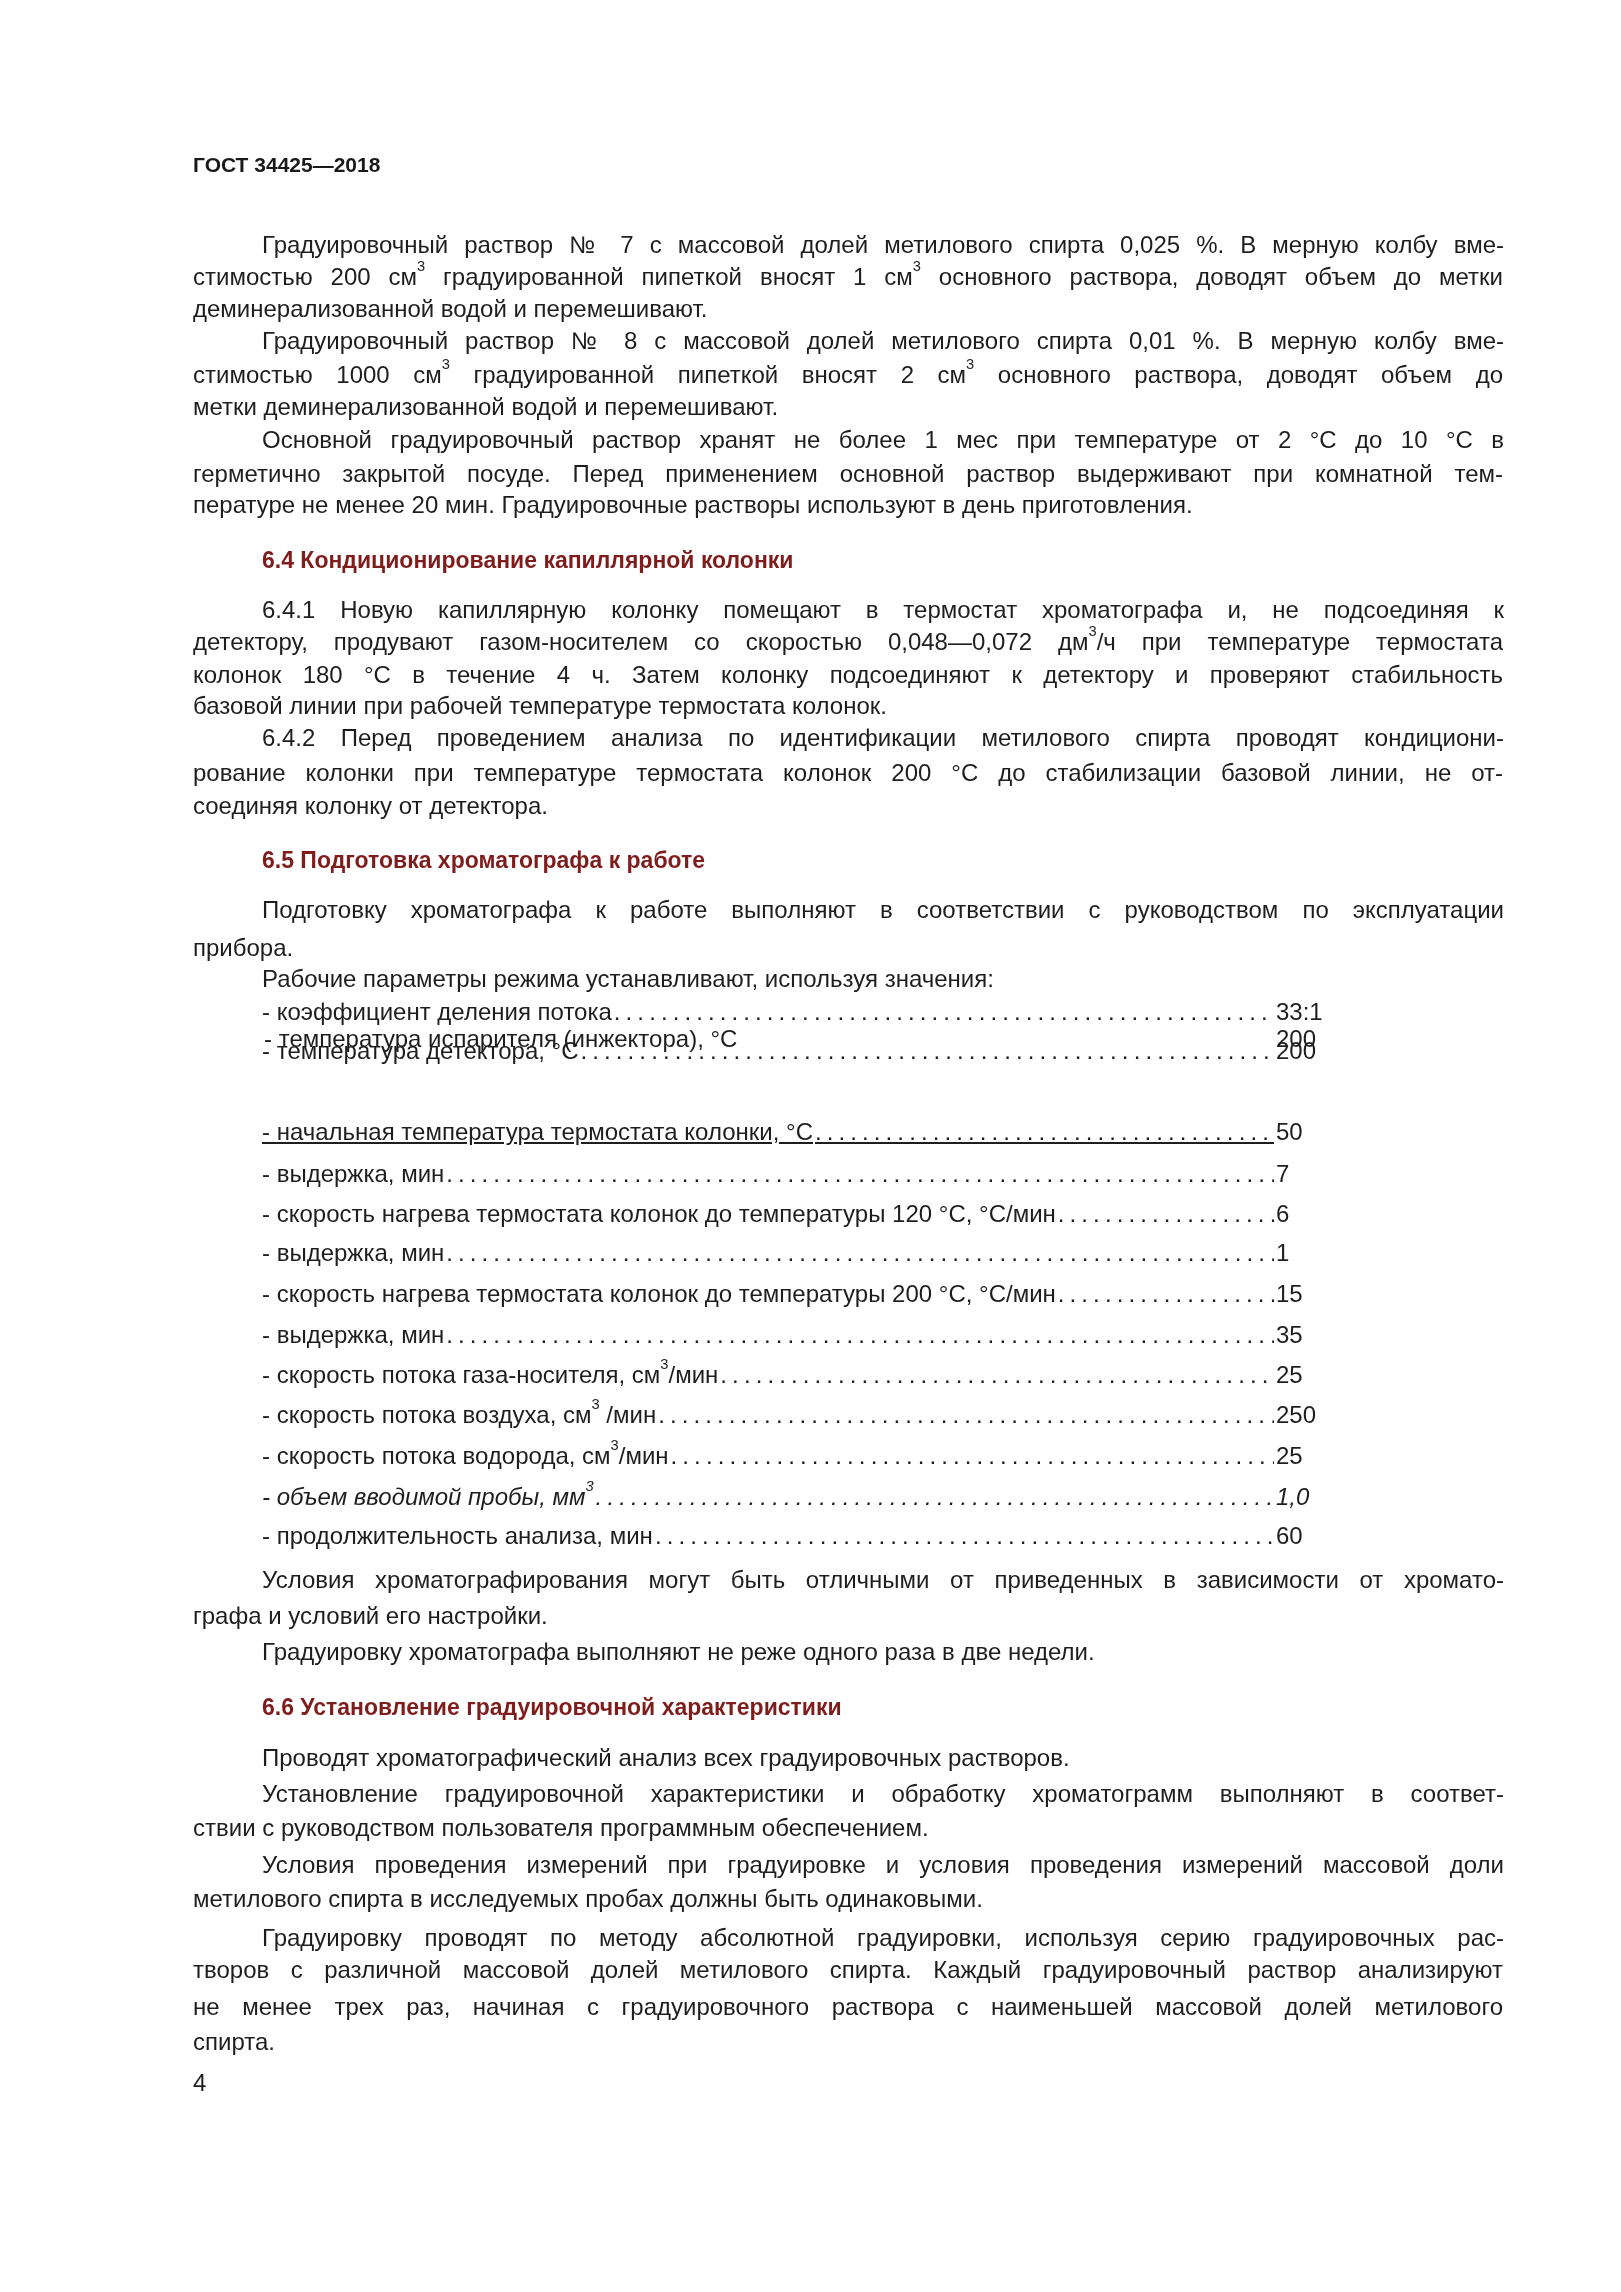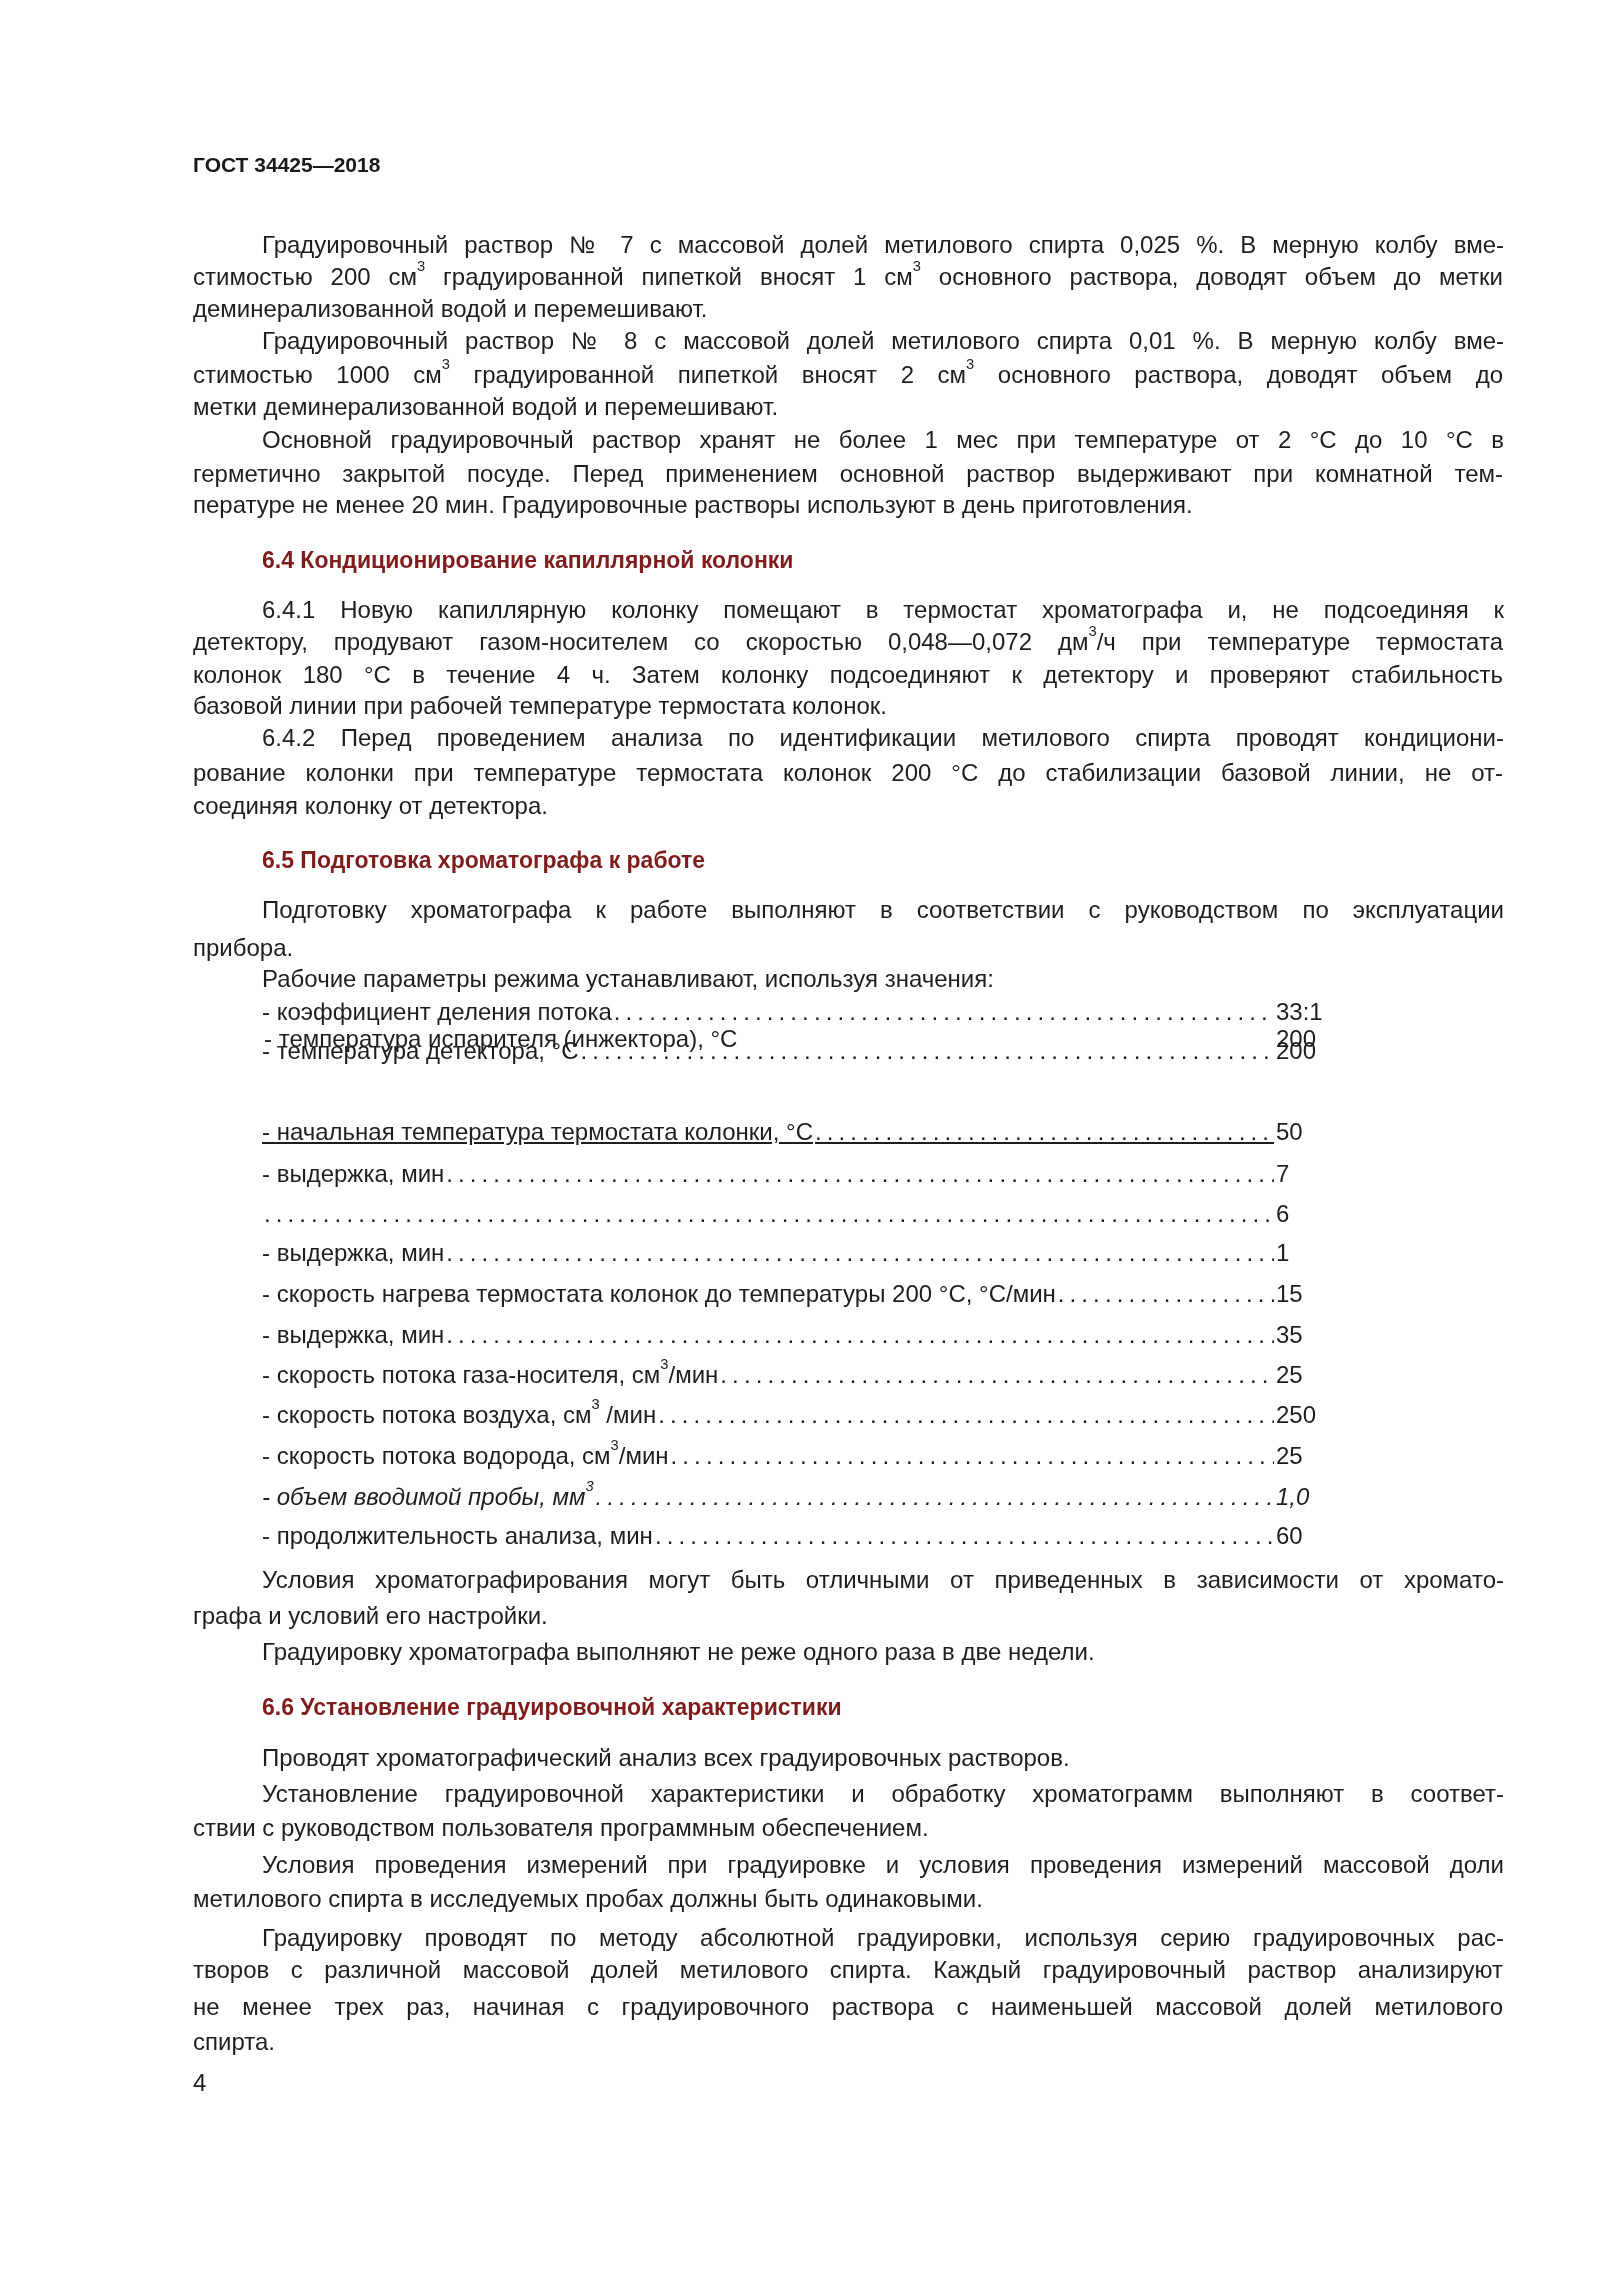--- a/index.html
+++ b/index.html
@@ -64,20 +64,21 @@
       <span class="lbl">-  начальная температура термостата колонки, °C</span>
       <span class="dots">........................................................................................................................................................................................................</span>
       <span class="val">50</span>
     </div>
     <div class="li" style="top: 1157px; width: 1014px;">
       <span class="lbl">-  выдержка, мин</span>
       <span class="dots">........................................................................................................................................................................................................</span>
       <span class="val">7</span>
     </div>
     <div class="li" style="top: 1197px; width: 1014px;">
+      <span class="lbl">-  скорость нагрева термостата колонок до температуры 120 °C, °C/мин</span>
       <span class="dots">........................................................................................................................................................................................................</span>
       <span class="val">6</span>
     </div>
     <div class="li" style="top: 1236px; width: 1014px;">
       <span class="lbl">-  выдержка, мин</span>
       <span class="dots">........................................................................................................................................................................................................</span>
       <span class="val">1</span>
     </div>
     <div class="li" style="top: 1277px; width: 1014px;">
       <span class="lbl">- скорость нагрева термостата колонок до температуры 200 °C, °C/мин</span>

